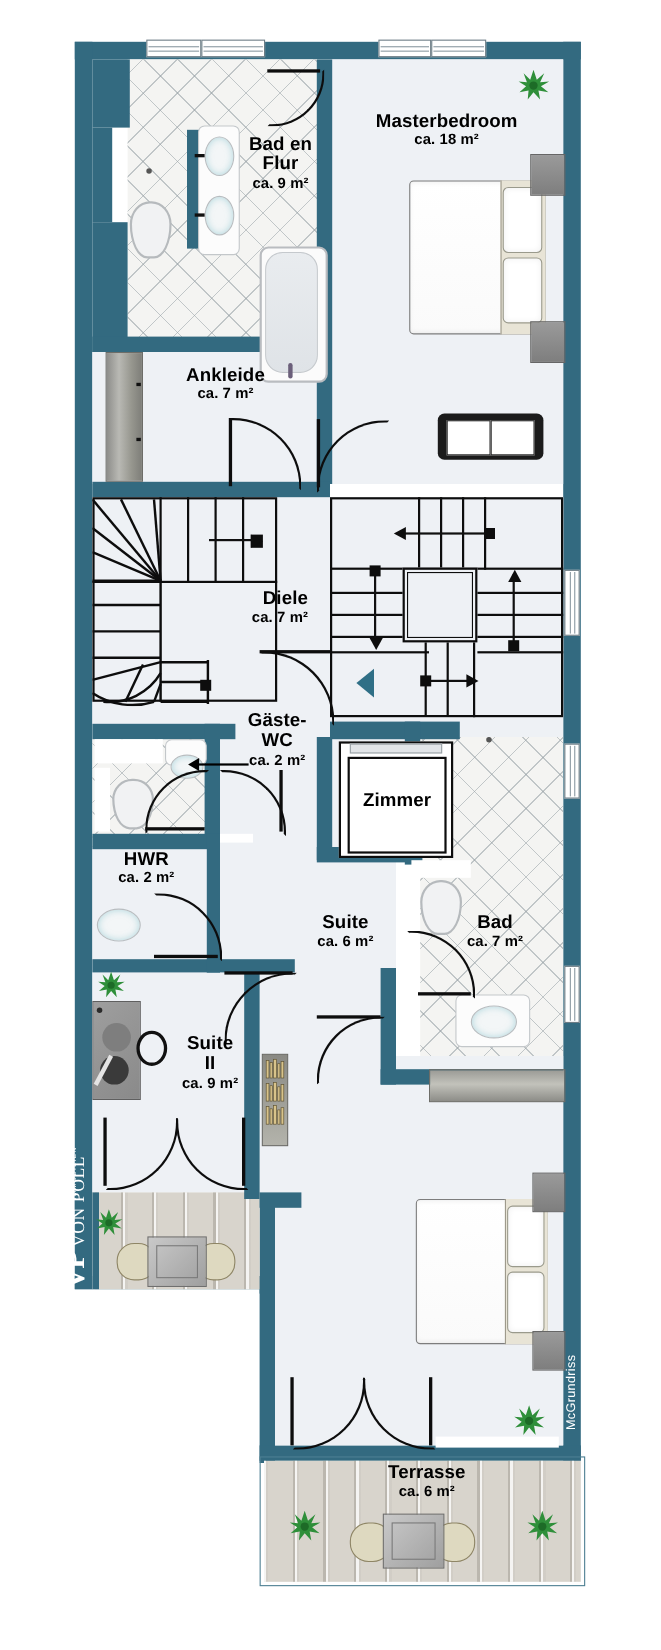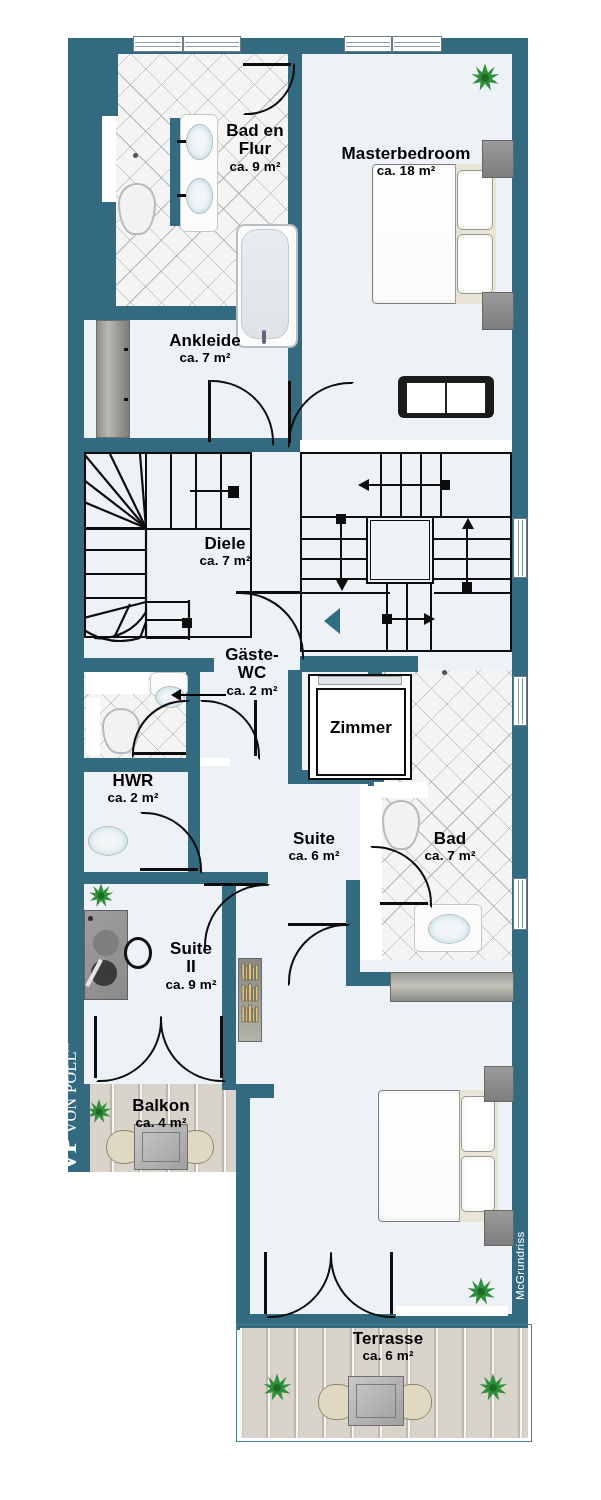--- a/index.html
+++ b/index.html
@@ -436,31 +436,31 @@
         <circle cx="20" cy="21" r="5" fill="#1d6b27"></circle>
       </svg>
   </div>
 
   <div class="lbl" style="left:205px;top:122px;width:100px;">
     <span class="nm">Bad en</span>
     <span class="nm">Flur</span>
     <span class="ar">ca. 9 m²</span>
   </div>
 
-  <div class="lbl" style="left:311px;top:101px;width:190px;margin-top:44px;">
+  <div class="lbl" style="left:311px;top:101px;width:190px;">
     <span class="nm">Masterbedroom</span>
     <span class="ar">ca. 18 m²</span>
   </div>
 
   <div class="lbl" style="left:140px;top:332px;width:130px;">
     <span class="nm">Ankleide</span>
     <span class="ar">ca. 7 m²</span>
   </div>
 
-  <div class="lbl" style="left:170px;top:535px;width:110px;">
+  <div class="lbl" style="left:170px;top:535px;width:110px;text-align:right;">
     <span class="nm">Diele</span>
     <span class="ar">ca. 7 m²</span>
   </div>
 
   <div class="lbl" style="left:197px;top:646px;width:110px;">
     <span class="nm">Gäste-</span>
     <span class="nm">WC</span>
     <span class="ar">ca. 2 m²</span>
   </div>
 
@@ -482,24 +482,20 @@
     <span class="nm">Bad</span>
     <span class="ar">ca. 7 m²</span>
   </div>
 
   <div class="lbl" style="left:139px;top:940px;width:104px;">
     <span class="nm">Suite</span>
     <span class="nm">II</span>
     <span class="ar">ca. 9 m²</span>
   </div>
 
-  <div class="lbl" style="left:106px;top:1097px;width:110px;">
-    <span class="nm">Balkon</span>
-    <span class="ar">ca. 4 m²</span>
-  </div>
 
 
   <div class="lbl" style="left:325px;top:1330px;width:126px;">
     <span class="nm">Terrasse</span>
     <span class="ar">ca. 6 m²</span>
   </div>
 
   <div class="vp-logo" style="left:52px;top:1172px;">
     <span class="vp-mono" style="font-size:27px;font-weight:bold;letter-spacing:-1px;">VP</span>
     <span class="vp-mono" style="font-size:16px;letter-spacing:.5px;">VON POLL</span>

